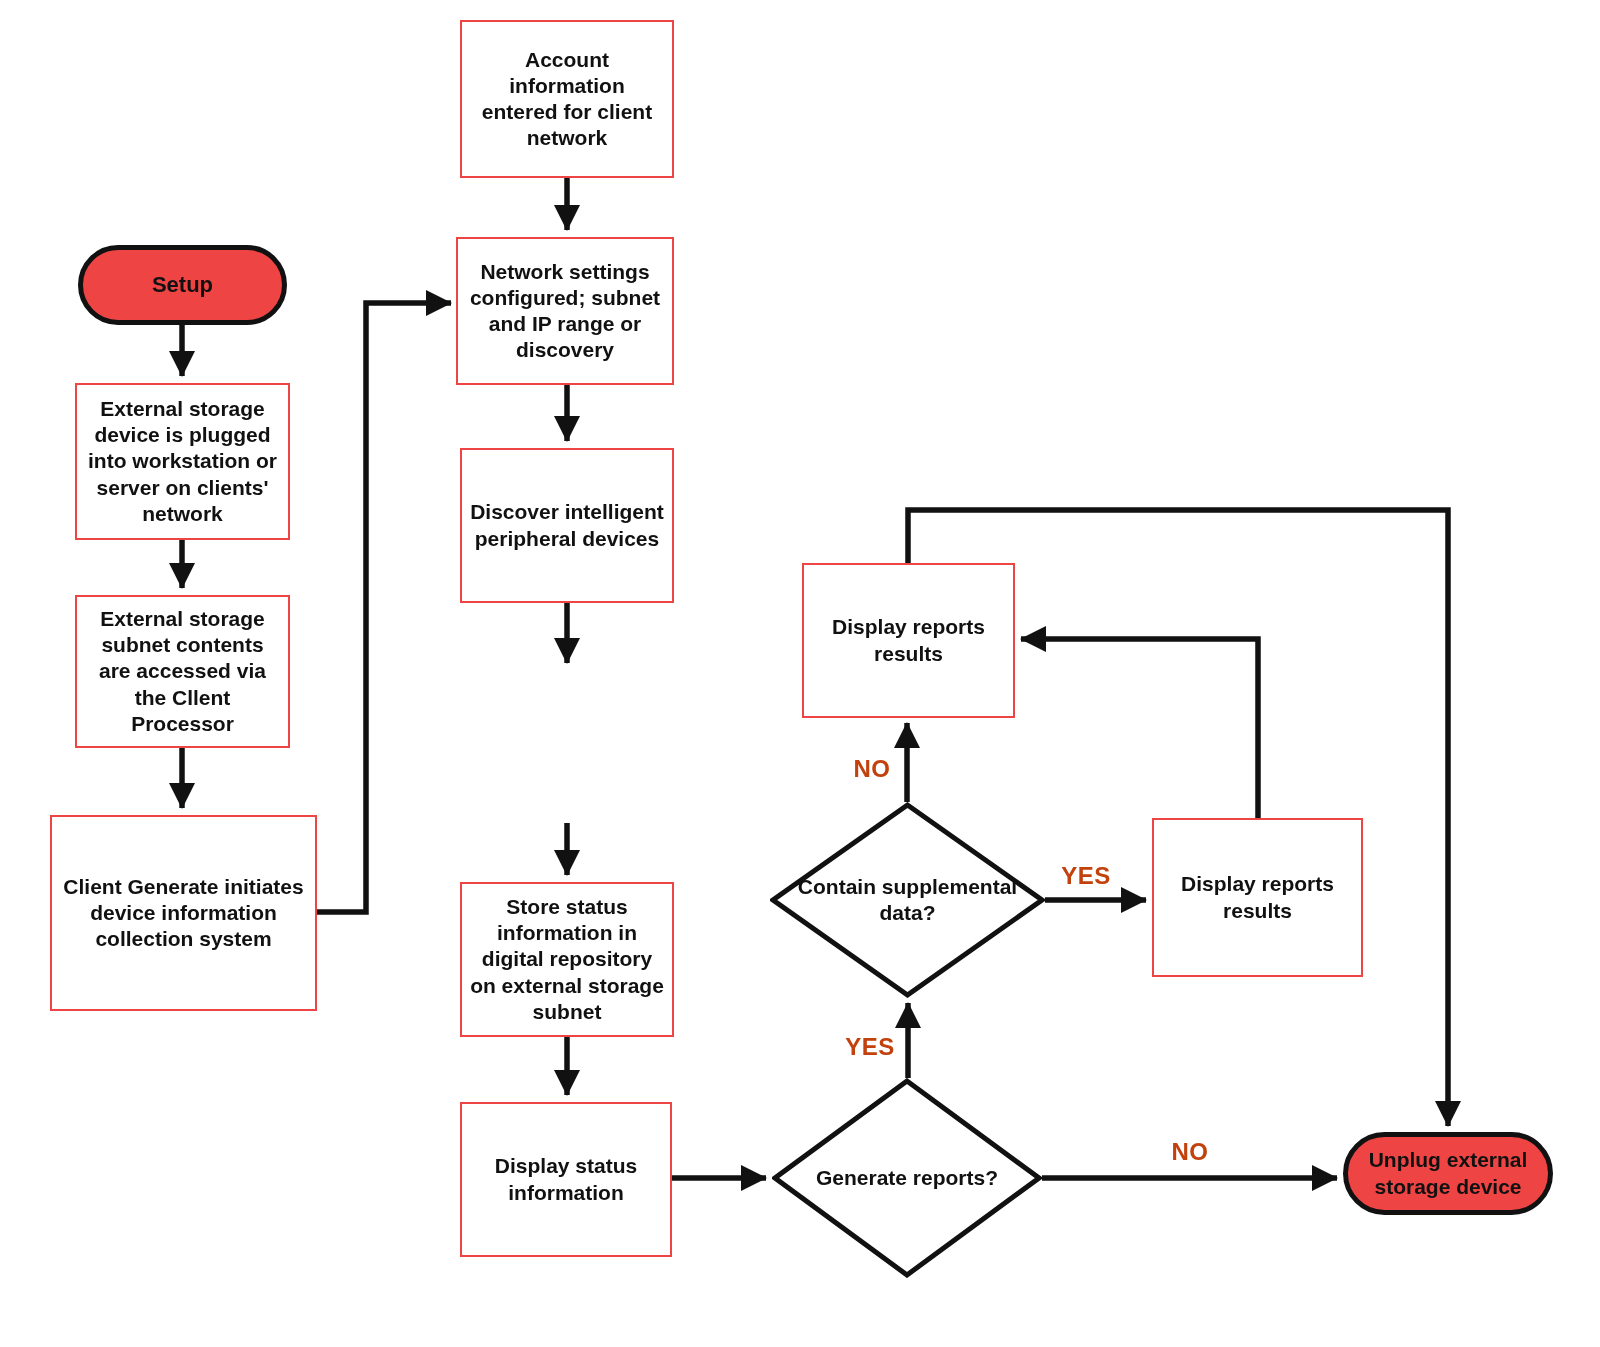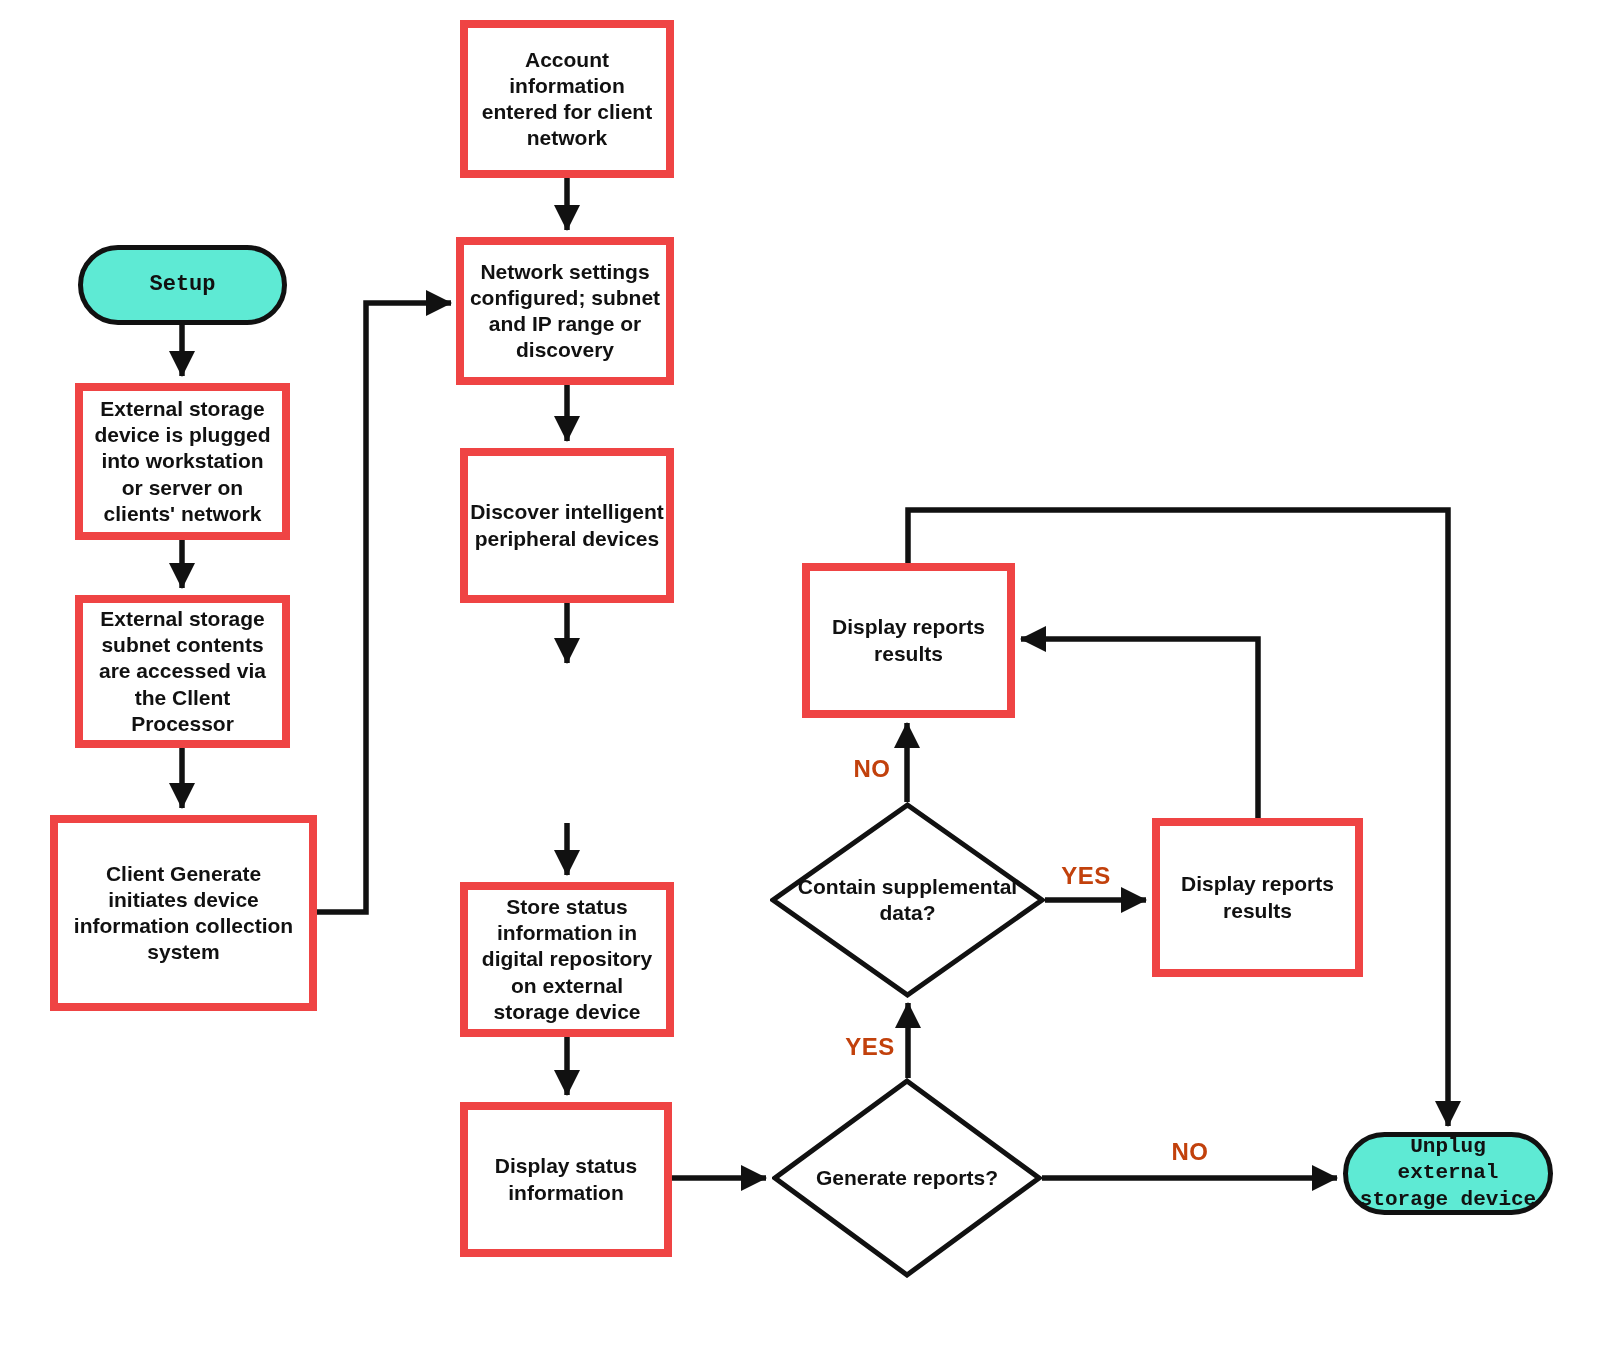--- a/index.html
+++ b/index.html
@@ -18,29 +18,28 @@
     align-items:center;
     justify-content:center;
     text-align:center;
     box-sizing:border-box;
     font-weight:700;
     font-size:21px;
     line-height:1.24;
     color:#111111;
   }
   .process{
-    border:8px solid #ef4444;
+    border:2px solid #ef4444;
     background:#ffffff;
     padding:6px 8px;
   }
   .terminator{
     border:5px solid #111111;
-    background:#5eead4;
+    background:#ef4444;
     padding:4px 10px;
-    font-family:Liberation Mono, monospace;
   }
   .decision{
     background:transparent;
     border:none;
     padding:0;
   }
   .decision svg{position:absolute;left:0;top:0;}
   .decision .dlabel{
     position:relative;
     z-index:2;
@@ -110,21 +109,21 @@
   <div class="node process" style="left:456px;top:237px;width:218px;height:148px;padding:6px 2px;">
     <span>Network settings configured; subnet and IP range or discovery</span>
   </div>
 
   <div class="node process" style="left:460px;top:448px;width:214px;height:155px;padding:6px 2px;">
     <span>Discover intelligent peripheral devices</span>
   </div>
 
 
   <div class="node process" style="left:460px;top:882px;width:214px;height:155px;">
-    <span>Store status information in digital repository on external storage device</span>
+    <span>Store status information in digital repository on external storage subnet</span>
   </div>
 
   <div class="node process" style="left:460px;top:1102px;width:212px;height:155px;">
     <span>Display status information</span>
   </div>
 
   <div class="node decision" style="left:772px;top:1078px;width:270px;height:200px;">
     <svg width="270" height="200" viewBox="0 0 270 200">
       <polygon points="135,3 267,100 135,197 3,100" fill="#ffffff" stroke="#111111" stroke-width="5"></polygon>
     </svg>

